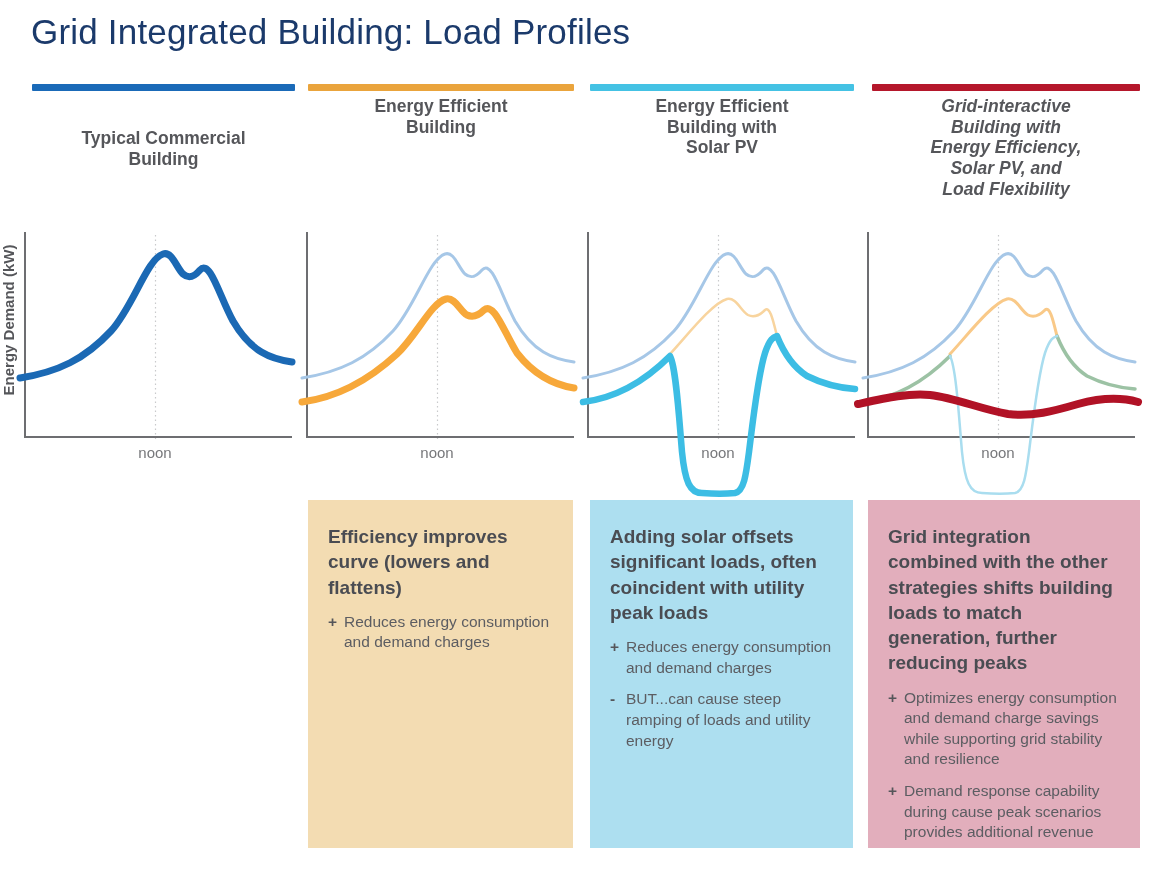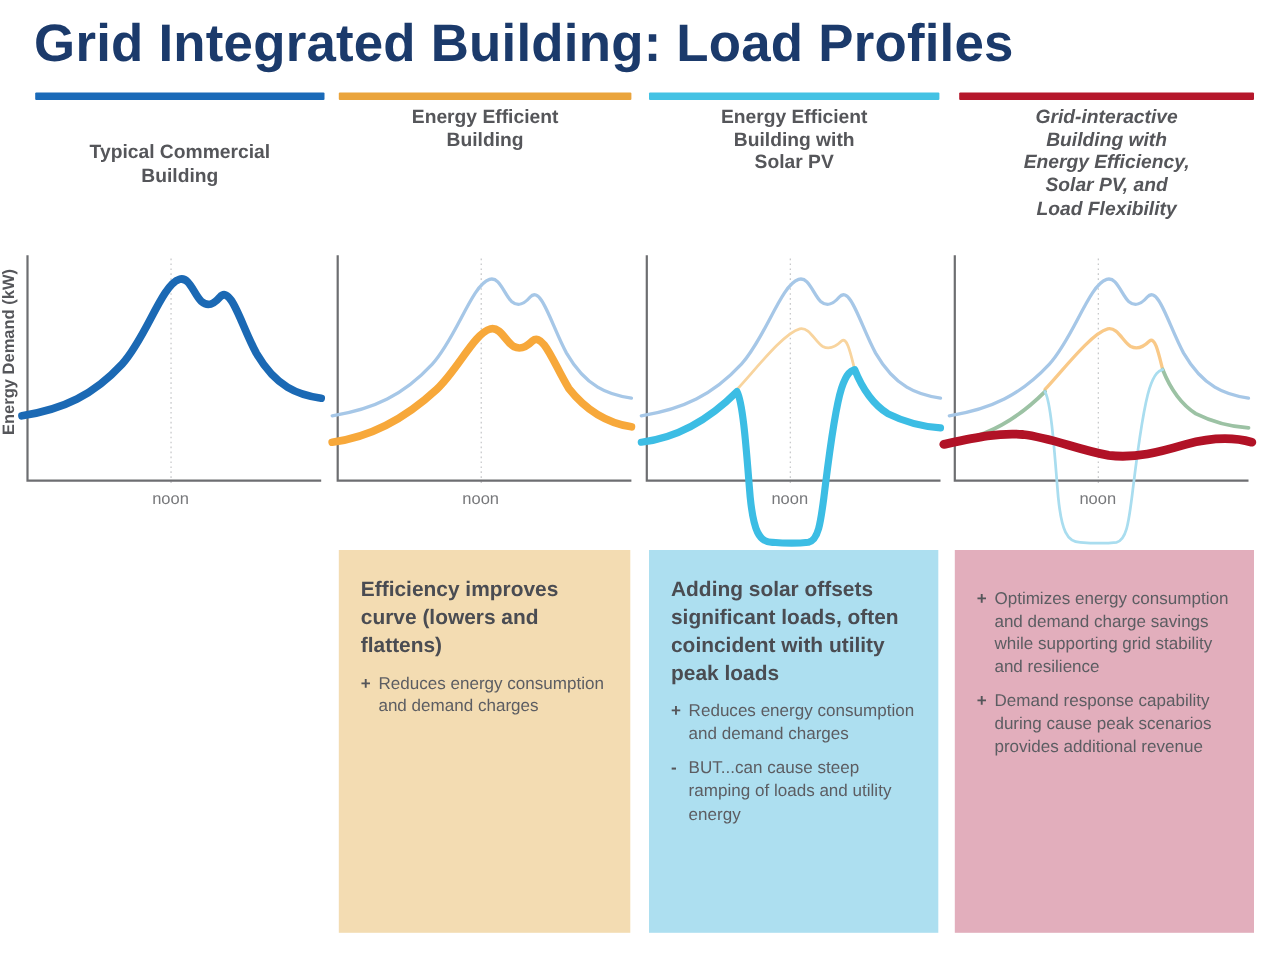--- a/index.html
+++ b/index.html
@@ -1,18 +1,18 @@
 <!DOCTYPE html>
 <html><head>
 <meta charset="utf-8">
 <style>
   html,body{margin:0;padding:0;background:#fff;}
   .canvas{position:relative;width:1154px;height:880px;background:#ffffff;
           font-family:"Liberation Sans",sans-serif;overflow:hidden;}
-  .title{position:absolute;left:31px;top:12px;font-size:48px;font-weight:bold;
+  .title{position:absolute;left:31px;top:12px;font-size:35px;font-weight:normal;
          color:#1b3a6b;letter-spacing:.2px;}
   .colbar{position:absolute;top:84px;height:7px;border-radius:1px;}
   .coltitle{position:absolute;top:96px;font-size:17.5px;font-weight:bold;color:#55565a;
             text-align:center;line-height:1.18;white-space:pre-line;}
   .ylabel{position:absolute;left:-80px;top:310px;width:180px;height:20px;text-align:center;
           transform:rotate(-90deg);font-size:15px;font-weight:bold;color:#55565a;}
   .chart{position:absolute;top:227px;width:272px;height:280px;overflow:visible;}
   .chart svg{overflow:visible;}
   .box{position:absolute;top:500px;height:348px;box-sizing:border-box;
        padding:24px 20px 0 20px;}
@@ -106,20 +106,21 @@
       <span class="sign">+</span>
       <span>Reduces energy consumption and demand charges</span>
     </div>
     <div class="bullet">
       <span class="sign">-</span>
       <span>BUT...can cause steep ramping of loads and utility energy</span>
     </div>
   </div>
 
   <div class="box" style="left: 868px; width: 272px; background: rgb(226, 174, 188);">
+    <h3>Grid integration combined with the other strategies shifts building loads to match generation, further reducing peaks</h3>
     <div class="bullet">
       <span class="sign">+</span>
       <span>Optimizes energy consumption and demand charge savings while supporting grid stability and resilience</span>
     </div>
     <div class="bullet">
       <span class="sign">+</span>
       <span>Demand response capability during cause peak scenarios provides additional revenue</span>
     </div>
   </div>
 

